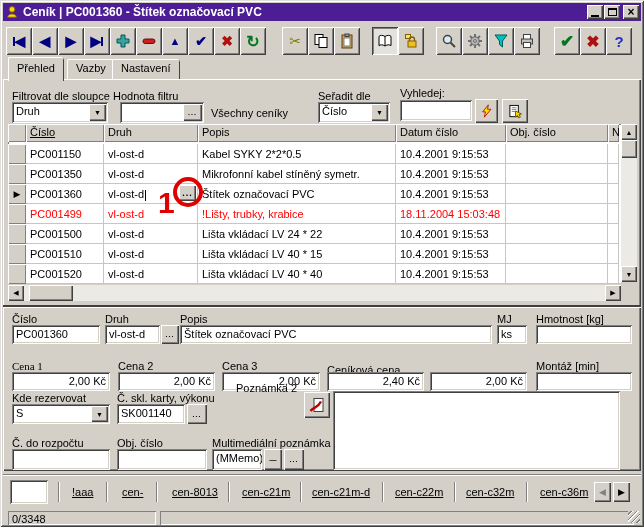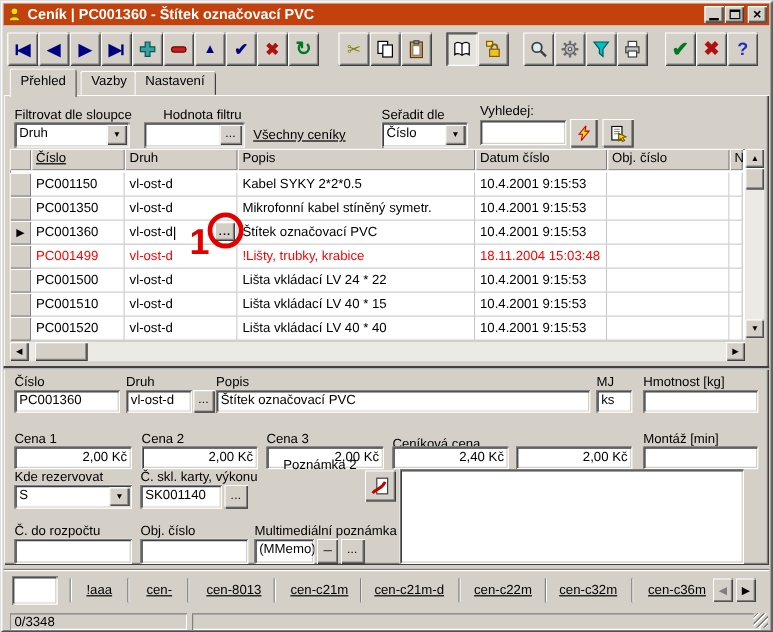--- a/index.html
+++ b/index.html
@@ -1,20 +1,20 @@
 <!DOCTYPE html>
 <html><head>
 <meta charset="utf-8">
 <style>
   html,body{margin:0;padding:0;background:#9a9a9a;}
   *{box-sizing:border-box;font-family:"Liberation Sans",sans-serif;}
   .window{position:relative;width:644px;height:527px;background:#d4d0c8;
     box-shadow:inset 1px 1px 0 #dfdfdf,inset -1px -1px 0 #404040,inset 2px 2px 0 #fff,inset -2px -2px 0 #808080;
     font-size:11px;color:#000;overflow:hidden;}
-  .titlebar{position:absolute;left:3px;top:3px;width:638px;height:18px;background:#c2410c;color:#fff;
+  .titlebar{position:absolute;left:3px;top:3px;width:638px;height:18px;background:#4c1d95;color:#fff;
     display:flex;align-items:center;padding:0 2px;}
   .titlebar .title{font-weight:bold;font-size:12px;margin-left:4px;white-space:nowrap;}
   .tbtn{width:16px;height:14px;background:#d4d0c8;display:flex;align-items:center;justify-content:center;
     box-shadow:inset 1px 1px 0 #fff,inset -1px -1px 0 #404040,inset -2px -2px 0 #808080;
     font-size:10px;font-weight:bold;color:#000;margin-left:1px;}
   .tbtn .minbar{width:8px;height:2px;background:#000;margin-top:7px;}
   .tbtn .maxbox{width:9px;height:8px;border:1px solid #000;border-top:2px solid #000;}
   .spacer{flex:1;}
   .raised{background:#d4d0c8;box-shadow:inset 1px 1px 0 #fff,inset -1px -1px 0 #404040,inset 2px 2px 0 #d4d0c8,inset -2px -2px 0 #808080;}
   .btn{display:flex;align-items:center;justify-content:center;cursor:default;}
@@ -212,26 +212,26 @@
   <div class="tab" style="left:67px;"><span>Vazby</span></div>
   <div class="tab" style="left:112px;"><span>Nastavení</span></div>
 
   <div class="panel"></div>
 
   <div class="lbl" style="left:12px;top:90px;">Filtrovat dle sloupce</div>
   <div class="field" style="left:12px;top:102px;width:96px;height:21px;">
     <span>Druh</span>
     <span class="sb combo-arrow btn" style="position:absolute;">▼</span>
   </div>
-  <div class="lbl" style="left:136px;top:90px;">Hodnota filtru</div>
+  <div class="lbl" style="left:113px;top:90px;">Hodnota filtru</div>
   <div class="field" style="left:120px;top:102px;width:84px;height:21px;">
     <span></span>
     <span class="sb btn mini" style="right:2px;top:2px;bottom:2px;width:19px;position:absolute;">...</span>
   </div>
-  <div class="lbl" style="left:211px;top:107px;text-decoration:underline;">Všechny ceníky</div>
+  <div class="lbl" style="left:211px;top:107px;">Všechny ceníky</div>
   <div class="lbl" style="left:318px;top:90px;">Seřadit dle</div>
   <div class="field" style="left:318px;top:102px;width:72px;height:21px;">
     <span>Číslo</span>
     <span class="sb combo-arrow btn" style="position:absolute;">▼</span>
   </div>
   <div class="lbl" style="left:400px;top:87px;">Vyhledej:</div>
   <div class="field" style="left:400px;top:100px;width:72px;height:21px;">
     <span></span>
   </div>
   <div class="sb btn" style="left:475px;top:99px;width:23px;height:24px;">
@@ -348,21 +348,21 @@
   <div class="lbl" style="left:105px;top:313px;">Druh</div>
   <div class="field" style="left:105px;top:325px;width:55px;height:19px;">vl-ost-d</div>
   <div class="sb btn mini" style="left:161px;top:325px;width:18px;height:19px;">...</div>
   <div class="lbl" style="left:180px;top:313px;">Popis</div>
   <div class="field" style="left:180px;top:325px;width:312px;height:19px;">Štítek označovací PVC</div>
   <div class="lbl" style="left:497px;top:313px;">MJ</div>
   <div class="field" style="left:497px;top:325px;width:30px;height:19px;">ks</div>
   <div class="lbl" style="left:536px;top:313px;">Hmotnost [kg]</div>
   <div class="field" style="left:536px;top:325px;width:96px;height:19px;"></div>
 
-  <div class="lbl" style="left:12px;top:360px;">Cena 1</div>
+  <div class="lbl" style="left:12px;top:360px;font-family:Liberation Serif, serif;">Cena 1</div>
   <div class="field right" style="left:12px;top:372px;width:98px;height:19px;">2,00 Kč</div>
   <div class="lbl" style="left:118px;top:360px;">Cena 2</div>
   <div class="field right" style="left:118px;top:372px;width:97px;height:19px;">2,00 Kč</div>
   <div class="lbl" style="left:222px;top:360px;">Cena 3</div>
   <div class="field right" style="left:222px;top:372px;width:98px;height:19px;">2,00 Kč</div>
   <div class="lbl" style="left:327px;top:364px;text-align:center;">Ceníková cena</div>
   <div class="field right" style="left:327px;top:372px;width:97px;height:19px;">2,40 Kč</div>
   <div class="lbl" style="left:430px;top:372px;">Náklady</div>
   <div class="field right" style="left:430px;top:372px;width:97px;height:19px;">2,00 Kč</div>
   <div class="lbl" style="left:536px;top:360px;">Montáž [min]</div>

